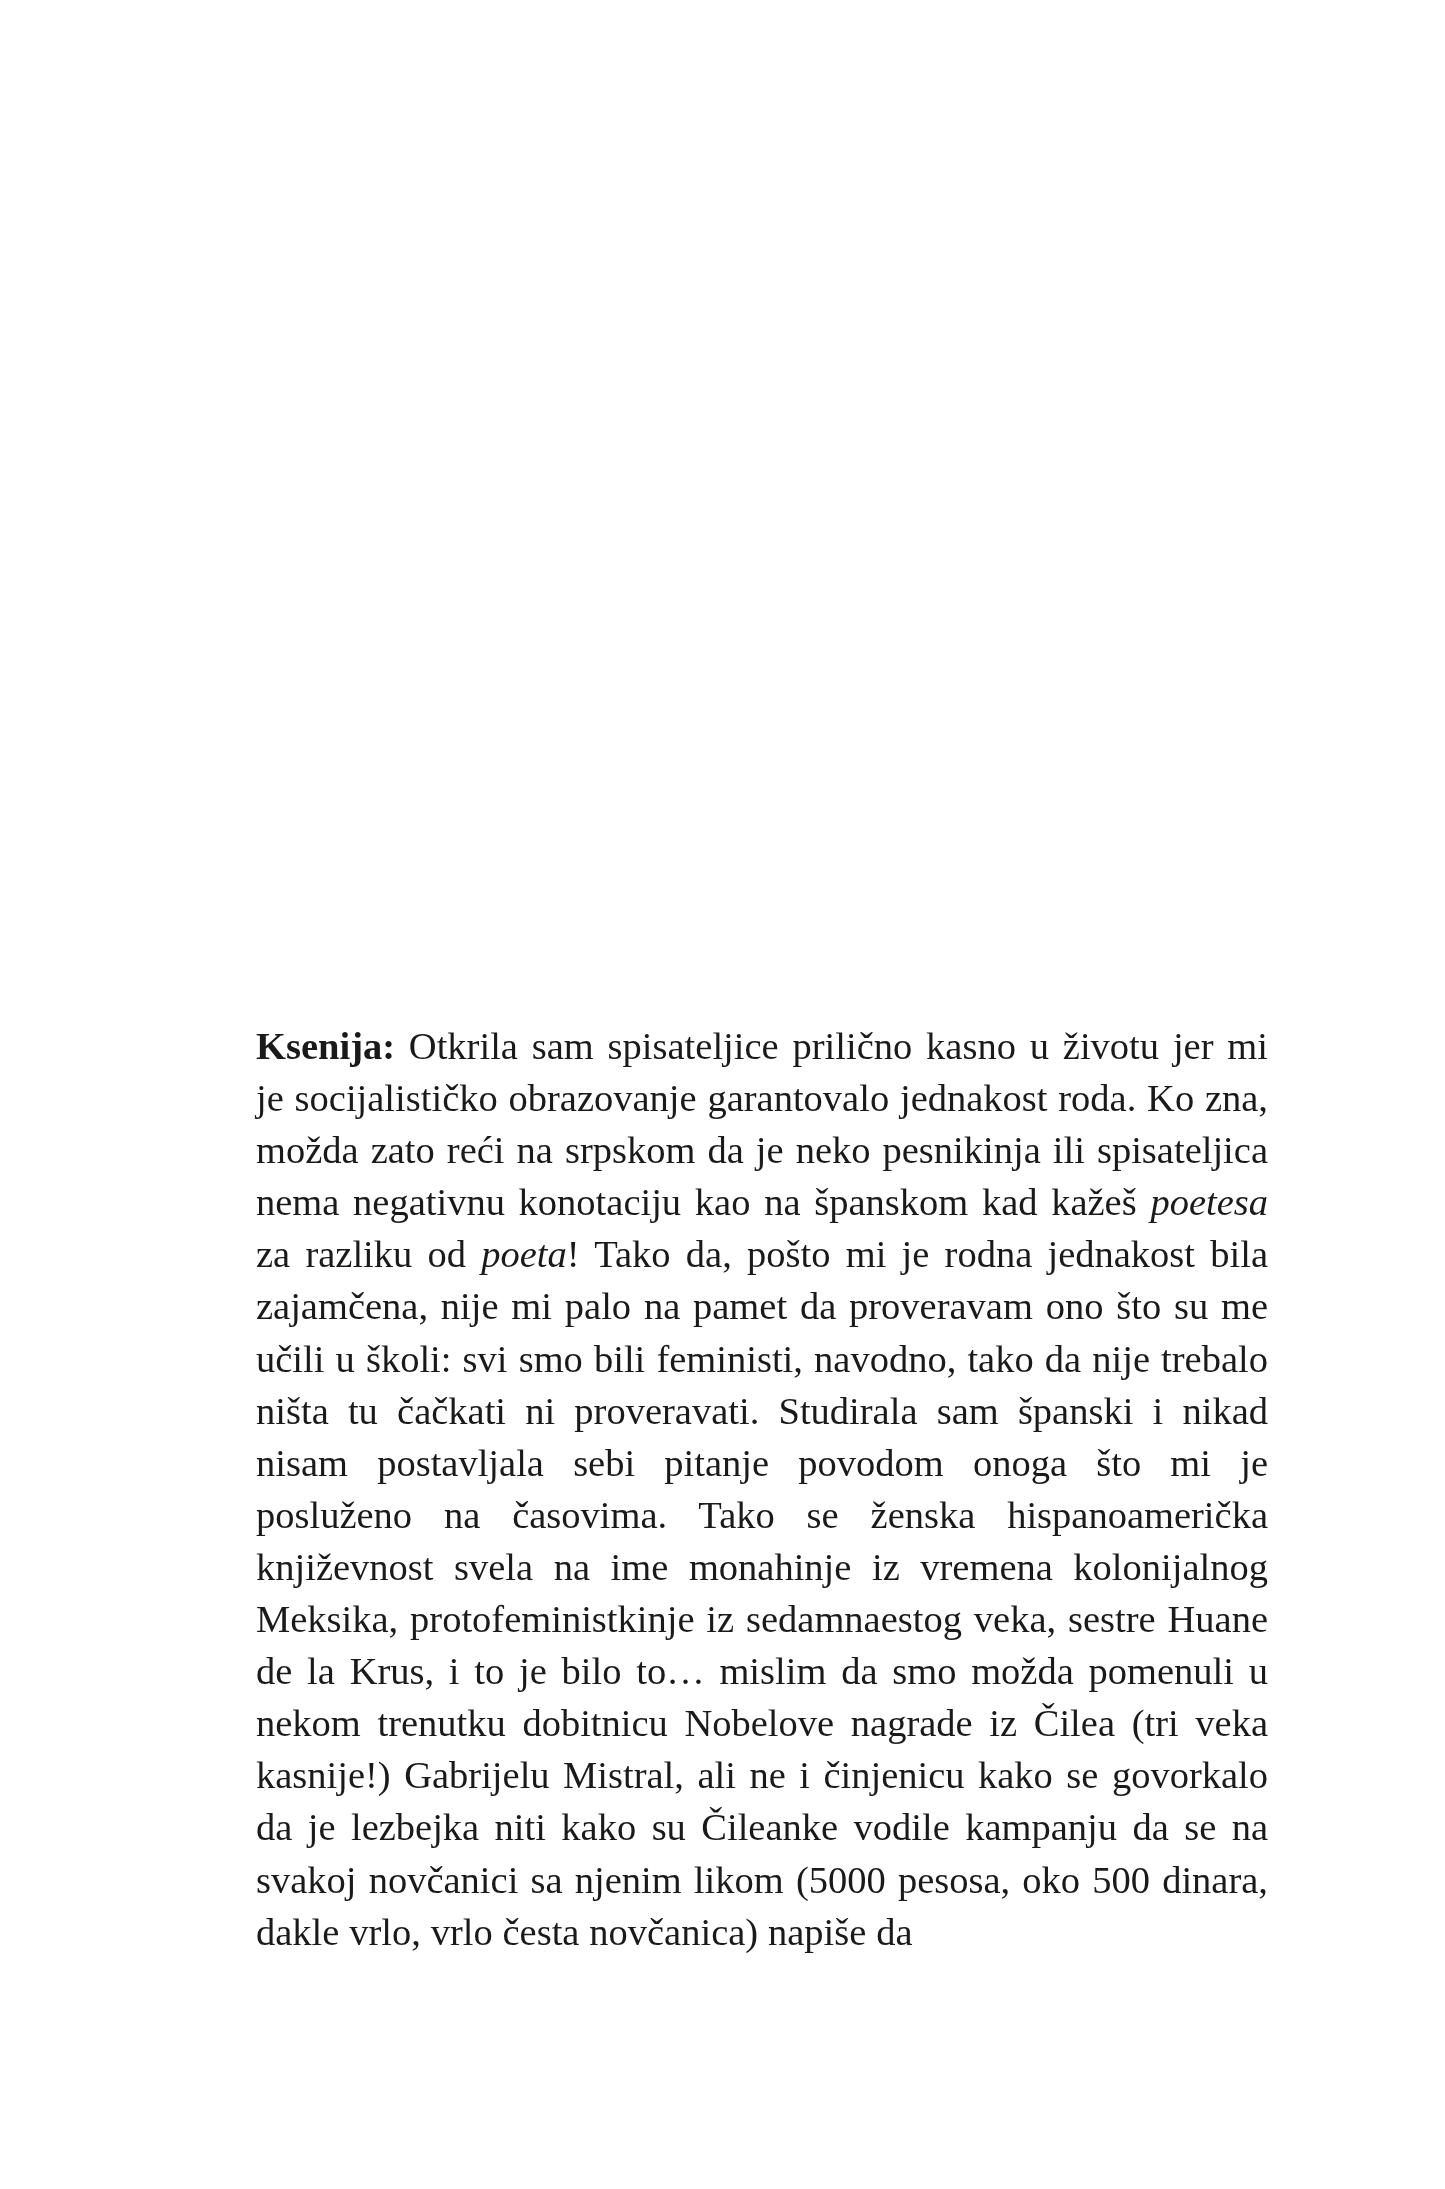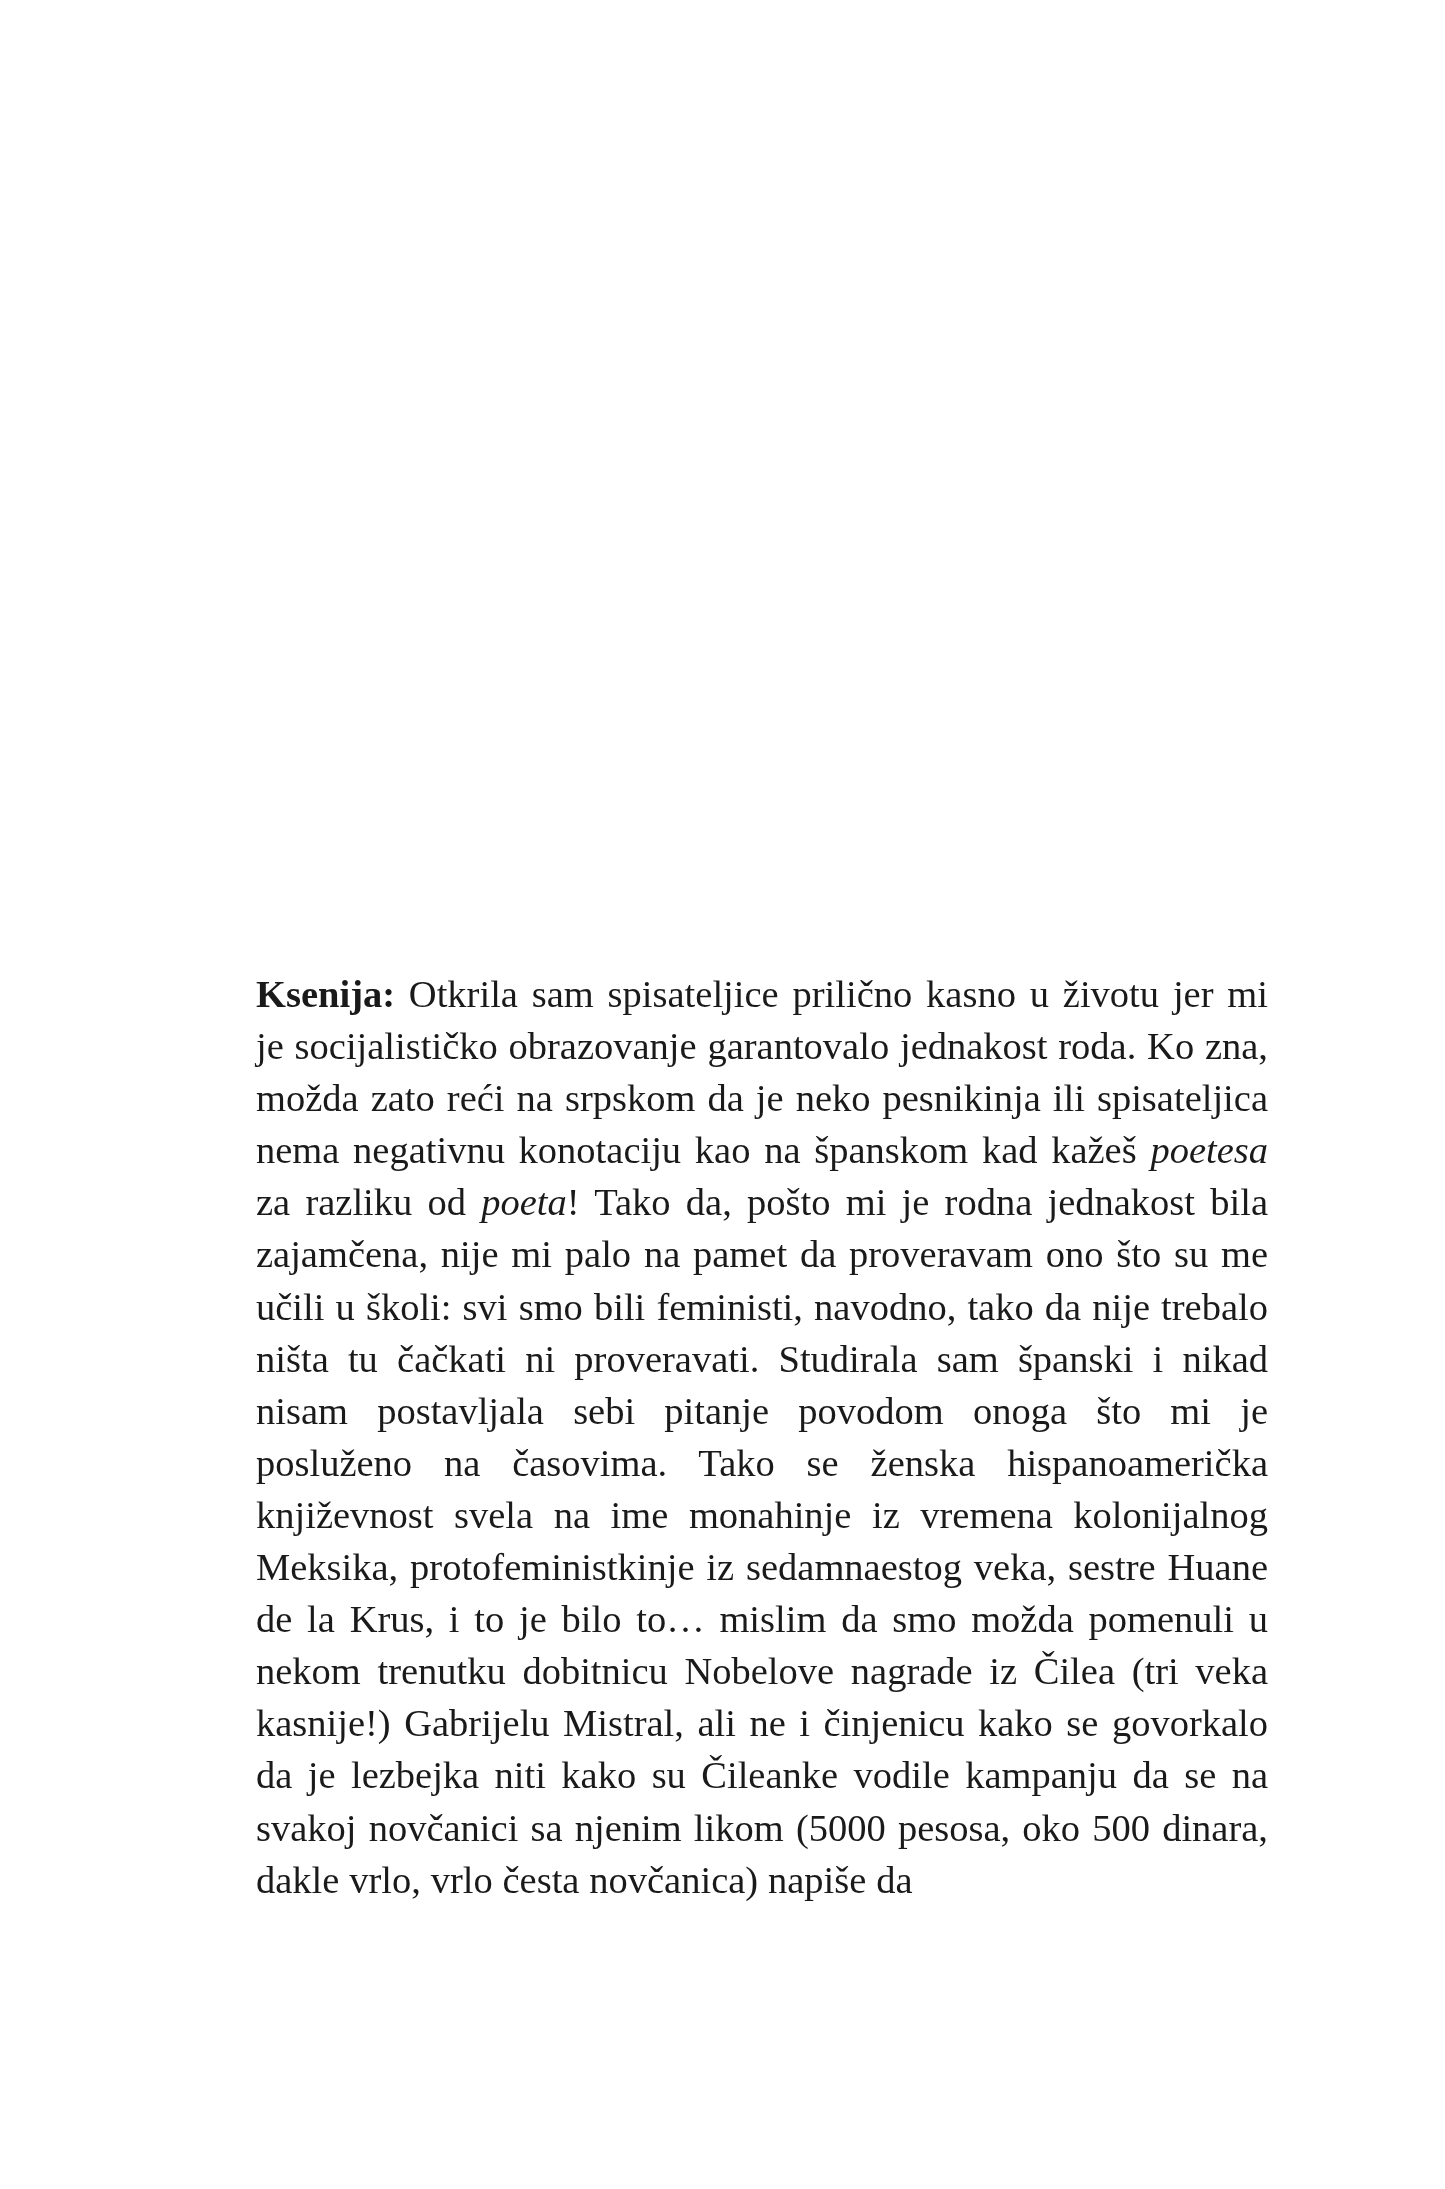--- a/index.html
+++ b/index.html
@@ -20,21 +20,21 @@
   .page {
     position: absolute;
     inset: 0;
     background: #ffffff;
   }
 
   
   .text-column {
     position: absolute;
     left: 256px;
-    top: 968px;
+    top: 1020px;
     width: 1012px;
   }
 
   .body-paragraph {
     margin: 0;
     font-size: 38.5px;
     line-height: 52.1px;
     text-align: justify;
     text-justify: inter-word;
     letter-spacing: 0.0px;

